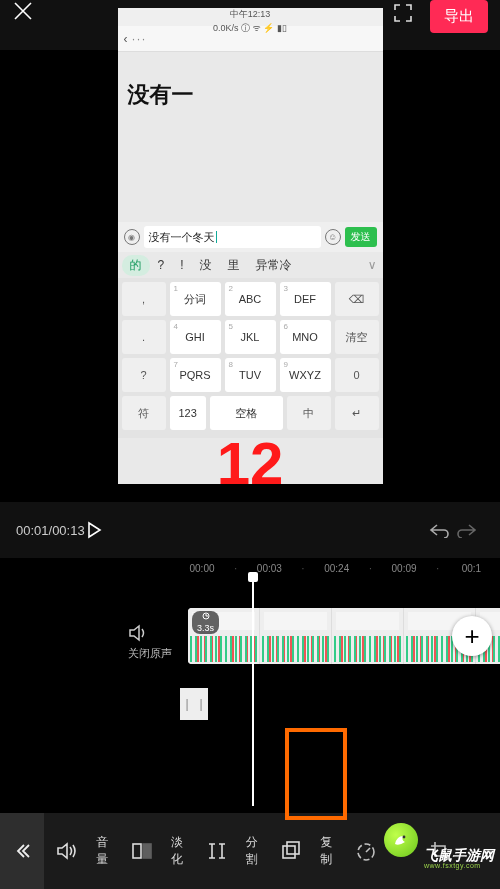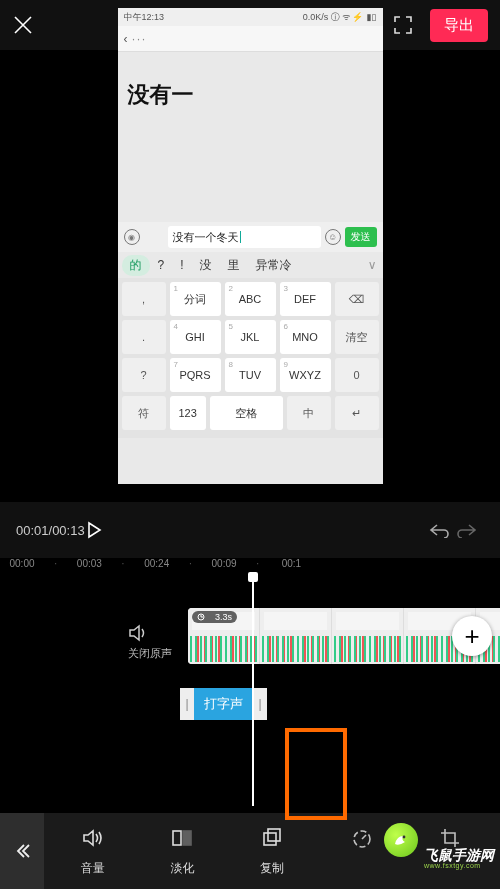--- a/index.html
+++ b/index.html
@@ -1,39 +1,39 @@
 <!DOCTYPE html>
 <html><head>
 <meta charset="utf-8">
 <style>
   * { margin: 0; padding: 0; box-sizing: border-box; font-family: -apple-system, "Helvetica Neue", Arial, sans-serif; }
   body { width: 500px; height: 889px; background: #111; color: #fff; position: relative; overflow: hidden; }
 
   
-  .topbar { display: flex; align-items: center; height: 50px; padding: 0 12px; }
+  .topbar { display: flex; align-items: flex-start; height: 50px; padding: 0 12px; }
   .close-x { font-size: 26px; font-weight: 200; color: #fff; width: 30px; }
   .topbar-spacer { flex: 1; }
   .expand-icon { width: 26px; height: 26px; margin-right: 14px; display:flex; align-items:center; justify-content:center;}
   .export-btn { background: #ff2a55; color: #fff; border: none; border-radius: 4px; padding: 7px 14px; font-size: 15px; }
 
   
   .preview-area { width: 500px; height: 452px; background: #000; position: relative; display:flex; justify-content:center;}
   .phone-mock { position: absolute; top: -42px; width: 265px; height: 476px; background: #e9e9e9; }
-  .phone-status { height: 18px; background: #efefef; display: flex; align-items: center; font-size: 9px; color: #555; padding: 0 6px; }
+  .phone-status { height: 18px; background: #efefef; display: flex; align-items: center; font-size: 9px; color: #555; padding: 0 6px; flex-direction: column; }
   .phone-status .left { flex:0 0 auto; }
   .phone-status .right { flex:1; text-align:right; }
   .phone-header { height: 26px; background: #f7f7f7; display:flex; align-items:center; padding:0 6px; font-size:12px; color:#333; border-bottom:1px solid #ddd;}
   .phone-header .back { margin-right:4px; color:#555;}
   .phone-header .title { flex:1; color:#222; font-weight:500;}
   .phone-header .dots { color:#888; letter-spacing:1px;}
   .phone-body { height: 170px; padding: 28px 10px; }
   .phone-body .bigtext { font-size: 22px; font-weight: 700; color: #111; }
   .phone-inputrow { height: 30px; display:flex; align-items:center; padding:0 6px; gap:4px; background:#efefef;}
   .phone-inputrow .circ { width:16px;height:16px;border:1.5px solid #777;border-radius:50%; display:flex;align-items:center;justify-content:center;font-size:8px;color:#777;}
-  .phone-inputrow .field { flex:1; background:#fff; height:22px; border-radius:3px; font-size:11px; color:#222; padding:3px 5px; display:flex;align-items:center;margin-left:24px;}
+  .phone-inputrow .field { flex:1; background:#fff; height:22px; border-radius:3px; font-size:11px; color:#222; padding:3px 5px; display:flex;align-items:center;}
   .phone-inputrow .field .cursor { display:inline-block; width:1px; height:12px; background:#1a9; margin-left:1px;}
   .phone-inputrow .smile { width:16px;height:16px;border:1.5px solid #777;border-radius:50%;display:flex;align-items:center;justify-content:center;font-size:9px;color:#777;}
   .phone-inputrow .send { background:#2dbf4e;color:#fff;font-size:10px;border-radius:3px;padding:3px 6px;}
   .candidate-row { height:26px; background:#e9e9e9; display:flex; align-items:center; font-size:12px;}
   .candidate-row .cand { padding:0 8px; color:#333;}
   .candidate-row .cand.first { background:#d4ede0; color:#1a9a5e; border-radius:10px; margin-left:4px; padding:2px 8px;}
   .candidate-row .cand-more { margin-left:auto; margin-right:6px; color:#999;}
   .keypad { background:#e3e3e3; padding:4px; }
   .kp-row { display:flex; gap:4px; margin-bottom:4px; }
   .kp-key { flex:1; background:#fff; border-radius:3px; height:34px; display:flex; flex-direction:column; align-items:center; justify-content:center; font-size:10px; color:#333; position:relative;}
@@ -43,43 +43,43 @@
   .annot12 { position:absolute; bottom: -14px; left:50%; transform:translateX(-50%); font-size: 60px; font-weight: 600; color: #ff1a1a; font-family: Arial; }
 
   
   .play-row { height: 56px; display:flex; align-items:center; padding: 0 16px; font-size: 13px; color:#ccc; }
   .play-row .time {}
   .play-row .playbtn { flex:1; text-align:center; font-size:20px; color:#fff;}
   .play-row .undo, .play-row .redo { width:28px; text-align:center; font-size:18px; color:#888;}
 
   
   .timeline { position: relative; height: 258px; background:#000; }
-  .time-ruler { height: 20px; display:flex; align-items:flex-start; font-size:10px; color:#888; gap: 10px;}
+  .time-ruler { height: 20px; display:flex; align-items:center; font-size:10px; color:#888; padding-left: 180px; gap: 10px;}
   .time-ruler span.tick { width: 44px; text-align:center;}
   .time-ruler span.dot { color:#555;}
   .mute-col { position:absolute; left: 128px; top: 66px; text-align:center; color:#bbb; font-size:11px;}
   .mute-col .spk { font-size:18px; margin-bottom:4px; display:block;}
   .track-main { position:absolute; left:188px; top:50px; right:0; height:56px; background:#fff; border-radius:4px 0 0 4px; overflow:hidden; display:flex;}
-  .track-main .dur-badge { position:absolute; top:3px; left:4px; background: rgba(0,0,0,.6); color:#fff; font-size:9px; padding:1px 5px; border-radius:8px; display:flex; align-items:center; gap:10px; z-index:2;}
+  .track-main .dur-badge { position:absolute; top:3px; left:4px; background: rgba(0,0,0,.6); color:#fff; font-size:9px; padding:1px 5px; border-radius:8px; display:flex; align-items:center; gap:3px; z-index:2;flex-direction:column;}
   .track-main .thumb { flex:0 0 72px; height:56px; background:#eee; border-right:1px solid #ddd; position:relative;}
   .track-main .thumb .bars { position:absolute; bottom:2px; left:2px; right:2px; height:26px; background: repeating-linear-gradient(90deg, #3c8, #3c8 2px, transparent 2px, transparent 5px), repeating-linear-gradient(90deg, #e55, #e55 2px, transparent 2px, transparent 7px);}
   .track-main .thumb .mini { position:absolute; top:4px; left:4px; right:4px; height:18px; background:#f5f5f5;}
   .add-clip { position:absolute; right:8px; top:58px; width:40px; height:40px; background:#fff; border-radius:20px; color:#000; font-size:26px; display:flex; align-items:center; justify-content:center; z-index:3; box-shadow:0 1px 4px rgba(0,0,0,.4);}
   .clip-chip { position:absolute; left:180px; top:130px; display:flex; align-items:center; }
   .clip-chip .handle { width:14px; height:32px; background:#eee; display:flex;align-items:center;justify-content:center;color:#888;font-size:12px;}
   .clip-chip .label { height:32px; background:#2aa4e0; color:#fff; font-size:13px; display:flex;align-items:center; padding:0 10px;}
   .playhead { position:absolute; top:18px; bottom:10px; left:252px; width:2px; background:#fff; z-index:2;}
   .playhead::before { content:''; position:absolute; top:-4px; left:-4px; width:10px; height:10px; background:#fff; border-radius:2px;}
   .highlight-box { position:absolute; left:285px; bottom:-4px; width:62px; height:92px; border:4px solid #ff6a00; z-index:5;}
 
   
   .bottom-bar { position:absolute; bottom:0; left:0; right:0; height:76px; background:#1b1b1b; display:flex; align-items:center; }
   .collapse-btn { width:44px; height:76px; background:#2e2e2e; display:flex;align-items:center;justify-content:center; font-size:20px; color:#eee;}
   .tool-items { flex:1; display:flex; justify-content:space-around; padding: 0 4px;}
-  .tool { display:flex; flex-direction:column; align-items:center; gap:10px; color:#ddd; font-size:12px; width:60px;}
+  .tool { display:flex; align-items:center; gap:17px; color:#ddd; font-size:12px; width:60px;}
   .tool .ticon { height:24px; display:flex;align-items:center;justify-content:center;}
   .tool.partial { opacity:.85;}
 
   
   .watermark { position:absolute; right:6px; bottom:20px; display:flex; align-items:center; gap:6px; z-index:9;}
   .watermark .logo-circ { width:34px;height:34px;border-radius:50%; background:radial-gradient(circle at 35% 35%, #bfff4a, #6cc51d); display:flex;align-items:center;justify-content:center;}
   .watermark .wm-text { display:flex; flex-direction:column; line-height:1;}
   .watermark .wm-text .t1 { font-size:14px; font-weight:700; color:#fff; font-style:italic;margin-top:38px;}
   .watermark .wm-text .t2 { font-size:7px; color:#9ad24a; letter-spacing:0.5px;}
 
@@ -188,20 +188,21 @@
         <div class="kp-key">
             <span class="main">123</span>
           </div>
         <div class="kp-key" style="flex:2">
             <span class="main">空格</span>
           </div>
         <div class="kp-side">中</div>
         <div class="kp-side">↵</div>
       </div>
     </div>
+    <div class="annot12">12</div>
   </div>
 </div>
 
 <div class="play-row">
   <span class="time">00:01/00:13</span>
   <span class="playbtn">
     <svg width="18" height="18" viewBox="0 0 18 18">
         <path d="M4 2 L15 9 L4 16 Z" fill="none" stroke="#fff" stroke-width="1.6"></path>
       </svg>
   </span>
@@ -262,21 +263,20 @@
         <div class="bars"></div>
       </div>
     <div class="thumb">
         <div class="mini"></div>
         <div class="bars"></div>
       </div>
   </div>
   <div class="add-clip">+</div>
   <div class="clip-chip">
     <div class="handle">|</div>
-    <div class="label">打字声</div>
     <div class="handle">|</div>
   </div>
   <div class="playhead"></div>
   <div class="highlight-box"></div>
 </div>
 
 <div class="bottom-bar">
   <div class="collapse-btn">
     <svg width="18" height="18" viewBox="0 0 18 18">
         <path d="M11 3 L5 9 L11 15 M16 3 L10 9 L16 15" stroke="#eee" stroke-width="1.8" fill="none"></path>
@@ -292,20 +292,28 @@
       <span>音量</span>
     </div>
     <div class="tool">
       <span class="ticon">
           <svg width="24" height="22" viewBox="0 0 24 22">
             <rect x="3" y="4" width="8" height="14" fill="none" stroke="#ddd" stroke-width="1.6"></rect>
             <rect x="13" y="4" width="8" height="14" fill="#ddd" opacity=".35" stroke="#ddd" stroke-width="1.6"></rect>
           </svg>
         </span>
       <span>淡化</span>
+    </div>
+    <div class="tool">
+      <span class="ticon">
+          <svg width="24" height="22" viewBox="0 0 24 22">
+            <path d="M7 4 V18 M17 4 V18 M4 4 H10 M14 4 H20 M4 18 H10 M14 18 H20" stroke="#ddd" stroke-width="1.6" fill="none"></path>
+          </svg>
+        </span>
+      <span>分割</span>
     </div>
     <div class="tool">
       <span class="ticon">
           <svg width="24" height="22" viewBox="0 0 24 22">
             <rect x="4" y="6" width="12" height="12" fill="none" stroke="#ddd" stroke-width="1.6"></rect>
             <rect x="8" y="2" width="12" height="12" fill="none" stroke="#ddd" stroke-width="1.6"></rect>
           </svg>
         </span>
       <span>复制</span>
     </div>

